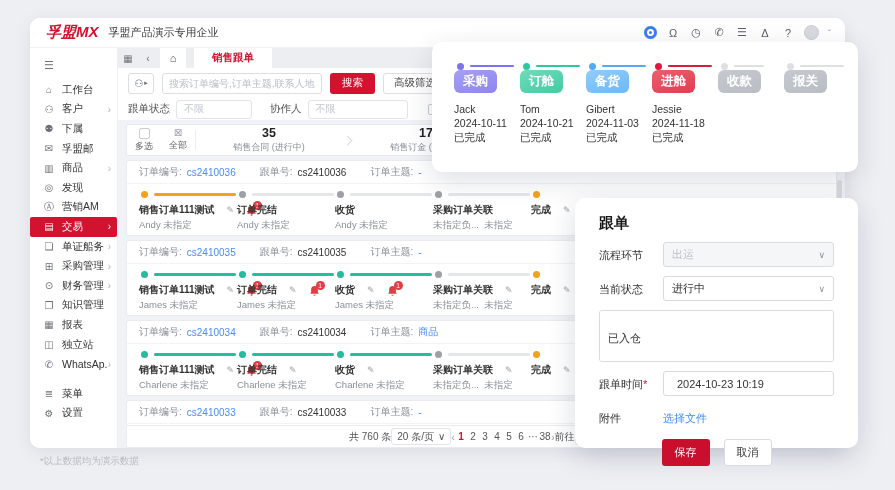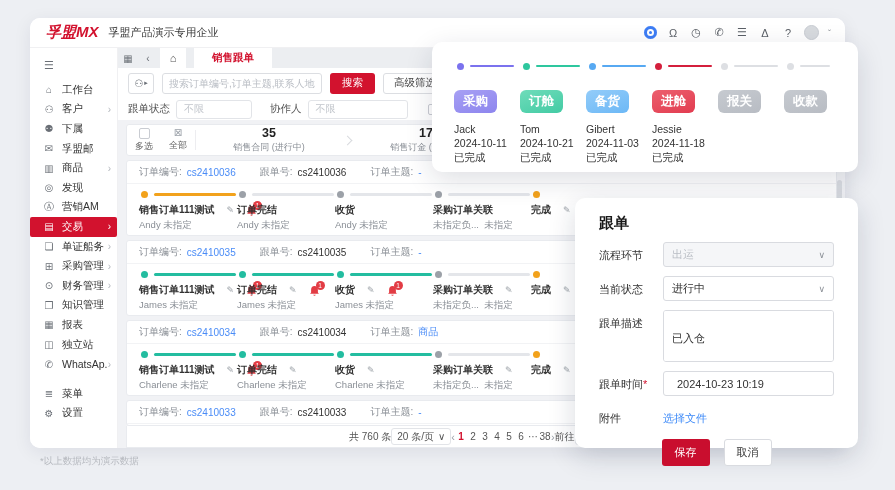--- a/index.html
+++ b/index.html
@@ -92,21 +92,21 @@
 
   .scroll-thumb { position:absolute; right:3px; top:132px; width:5px; height:62px; background:#d9dce1; border-radius:3px; }
 
   
   .stage-panel { position:absolute; left:432px; top:42px; width:426px; height:130px; background:#fff; border-radius:10px;
     box-shadow:0 8px 28px rgba(20,30,60,.14); z-index:10; padding:20px 0 0 22px; display:flex; }
   .stage-col { width:66px; flex:none; }
   .sg-dotrow { display:flex; align-items:center; height:8px; }
   .sg-dot { width:7px; height:7px; border-radius:50%; margin-left:3px; flex:none; }
   .sg-line { width:44px; height:2.5px; border-radius:2px; margin-left:6px; }
-  .sg-badge { display:inline-block; margin-top:20px; padding:3px 9px; border-radius:6px; color:#fff; font-size:12.5px; font-weight:bold; cursor:pointer; }
+  .sg-badge { display:inline-block; margin-top:0; padding:3px 9px; border-radius:6px; color:#fff; font-size:12.5px; font-weight:bold; cursor:pointer; }
   .sg-name { margin-top:10px; font-size:10.5px; color:#333; }
   .sg-date { margin-top:2px; font-size:10.5px; color:#333; }
   .sg-status { margin-top:2px; font-size:10.5px; color:#333; }
 
   
   .follow-panel { position:absolute; left:575px; top:198px; width:283px; height:250px; background:#fff; border-radius:10px;
     box-shadow:0 8px 28px rgba(20,30,60,.16); z-index:20; padding:16px 24px 0; }
   .fp-title { font-size:15px; font-weight:bold; color:#1a1a1a; }
   .fp-row { display:flex; margin-top:9px; }
   .fp-label { width:64px; flex:none; font-size:11px; color:#333; padding-top:6px; }
@@ -560,26 +560,26 @@
       <div class="stage-col"><div class="sg-dotrow">
           <span class="sg-dot" style="background: rgb(87, 169, 242);"></span>
           <span class="sg-line" style="background: rgb(87, 169, 242);"></span>
         </div><span class="sg-badge" style="background: linear-gradient(160deg, rgb(147, 204, 249), rgb(108, 184, 246));">备货</span><div class="sg-name">Gibert</div><div class="sg-date">2024-11-03</div><div class="sg-status">已完成</div></div>
       <div class="stage-col"><div class="sg-dotrow">
           <span class="sg-dot" style="background: rgb(212, 31, 60);"></span>
           <span class="sg-line" style="background: rgb(212, 31, 60);"></span>
         </div><span class="sg-badge" style="background: linear-gradient(160deg, rgb(236, 95, 110), rgb(226, 60, 80));">进舱</span><div class="sg-name">Jessie</div><div class="sg-date">2024-11-18</div><div class="sg-status">已完成</div></div>
       <div class="stage-col"><div class="sg-dotrow">
           <span class="sg-dot" style="background: rgb(221, 223, 227);"></span>
+          <span class="sg-line" style="background: rgb(221, 223, 227); width: 30px;"></span>
+        </div><span class="sg-badge" style="background: linear-gradient(160deg, rgb(198, 202, 208), rgb(184, 188, 195));">收款</span></div>
+      <div class="stage-col"><div class="sg-dotrow">
+          <span class="sg-dot" style="background: rgb(221, 223, 227);"></span>
           <span class="sg-line" style="background: rgb(221, 223, 227);"></span>
         </div><span class="sg-badge" style="background: linear-gradient(160deg, rgb(198, 202, 208), rgb(184, 188, 195));">报关</span></div>
-      <div class="stage-col"><div class="sg-dotrow">
-          <span class="sg-dot" style="background: rgb(221, 223, 227);"></span>
-          <span class="sg-line" style="background: rgb(221, 223, 227); width: 30px;"></span>
-        </div><span class="sg-badge" style="background: linear-gradient(160deg, rgb(198, 202, 208), rgb(184, 188, 195));">收款</span></div>
     </div>
 
   <div class="follow-panel">
     <div class="fp-title">跟单</div>
 
     <div class="fp-row">
       <span class="fp-label">流程环节</span>
       <span class="fp-select disabled">
         <span>出运</span>
         <span class="sel-chev">∨</span>
@@ -588,21 +588,20 @@
 
     <div class="fp-row">
       <span class="fp-label">当前状态</span>
       <span class="fp-select">
         <span>进行中</span>
         <span class="sel-chev">∨</span>
       </span>
     </div>
 
     <div class="fp-row">
-      <span class="fp-label">跟单描述</span>
       <textarea class="fp-textarea" style="">已入仓</textarea>
     </div>
 
     <div class="fp-row">
       <span class="fp-label"><span>跟单时间</span><span class="req">*</span></span>
       <input class="fp-input" value="2024-10-23 10:19" style="">
     </div>
 
     <div class="fp-row">
       <span class="fp-label">附件</span>

